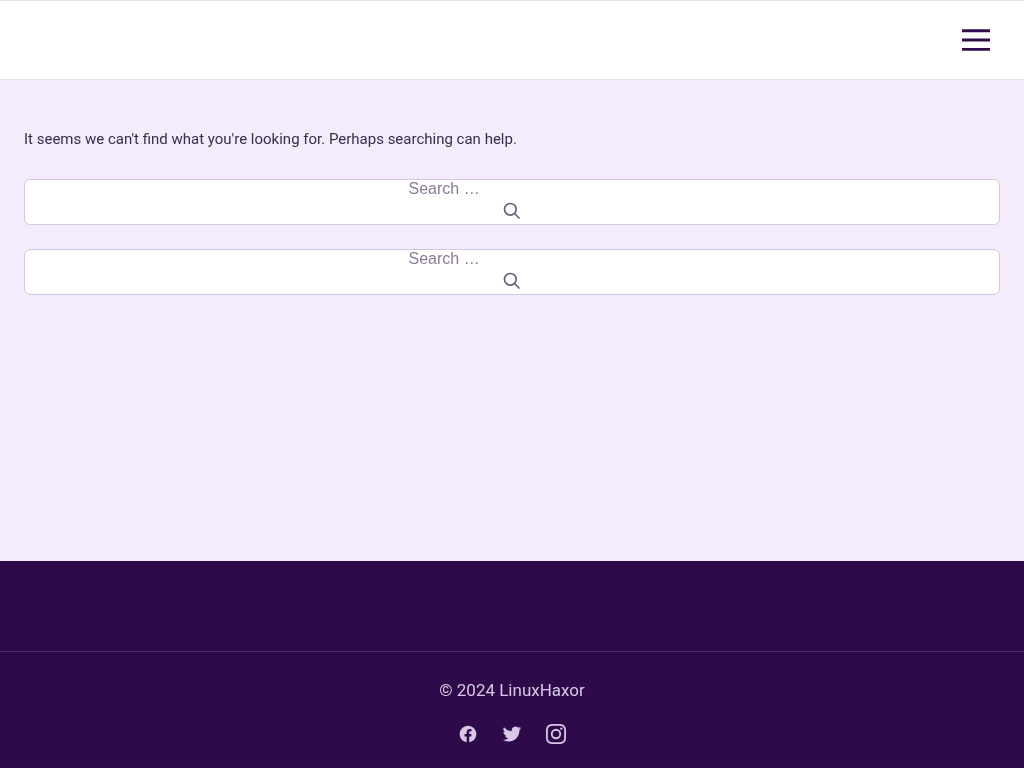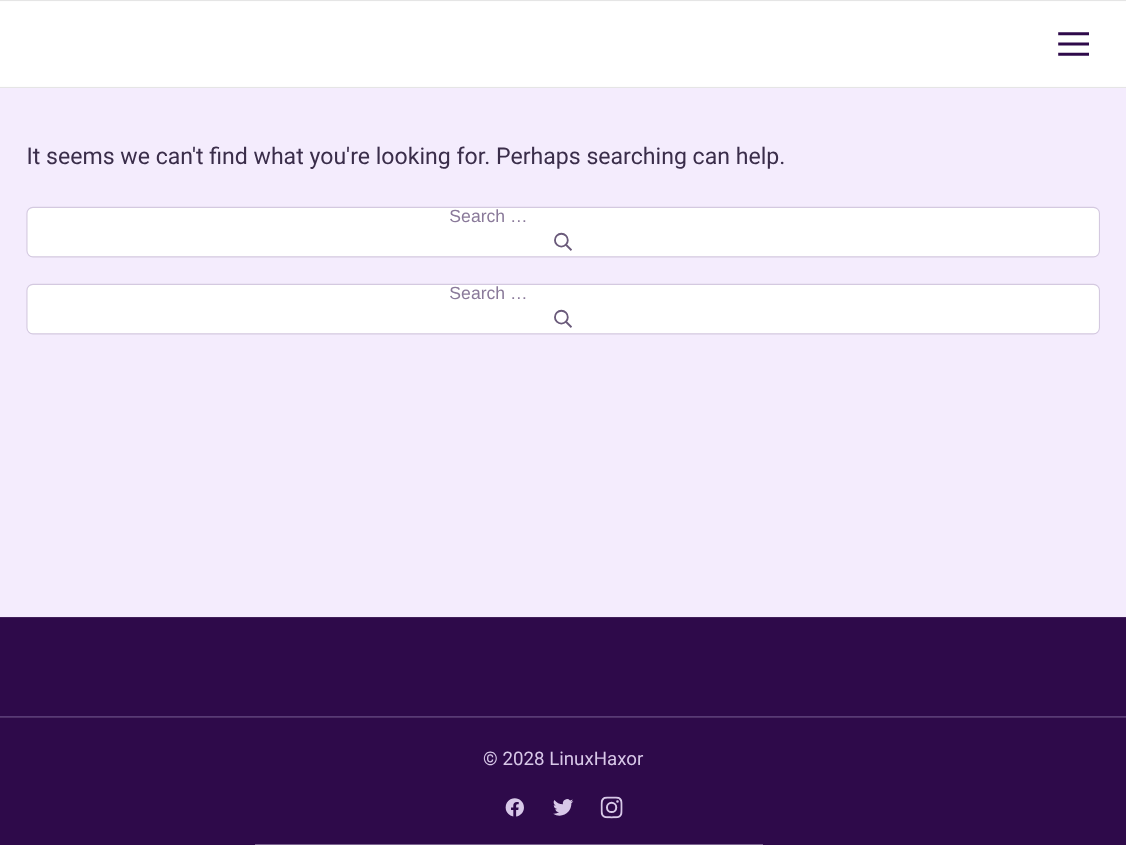--- a/index.html
+++ b/index.html
@@ -40,21 +40,21 @@
       width: 28px;
       height: 24px;
     }
     .content {
       flex: 1;
       padding: 48px 24px 24px 24px;
       background: #f4ecfd;
     }
     .message {
       color: #3a2d4a;
-      font-size: 21px;
+      font-size: 15px;
       line-height: 1.5;
       margin-bottom: 28px;
     }
     .search-container {
       background: #ffffff;
       border: 1px solid #d4c9e0;
       border-radius: 6px;
       display: flex;
       align-items: center;
       height: 46px;
@@ -160,21 +160,21 @@
         <line x1="15" y1="15" x2="21" y2="21"></line>
       </svg>
     </button>
   </div>
 </div>
 
 <div class="footer-spacer"></div>
 <div class="footer-divider"></div>
 
 <div class="footer">
-  <p class="copyright">© 2028 LinuxHaxor</p>
+  <p class="copyright">© 2024 LinuxHaxor</p>
   <div class="social-icons">
     <a class="social-icon">
       <svg viewBox="0 0 24 24">
         <path d="M12 2C6.48 2 2 6.48 2 12c0 4.96 3.63 9.07 8.38 9.86v-6.98H7.9v-2.88h2.48V9.8c0-2.45 1.46-3.8 3.7-3.8 1.07 0 2.19.19 2.19.19v2.41h-1.23c-1.22 0-1.6.76-1.6 1.53v1.87h2.72l-.43 2.88h-2.29v6.98C18.37 21.07 22 16.96 22 12c0-5.52-4.48-10-10-10z"></path>
       </svg>
     </a>
     <a class="social-icon">
       <svg viewBox="0 0 24 24">
         <path d="M23 5.13c-.81.36-1.69.6-2.61.71a4.56 4.56 0 0 0 2-2.51c-.88.52-1.85.9-2.89 1.1A4.55 4.55 0 0 0 11.75 8.6 12.92 12.92 0 0 1 2.38 3.84a4.55 4.55 0 0 0 1.41 6.07 4.5 4.5 0 0 1-2.06-.57v.06a4.55 4.55 0 0 0 3.65 4.46 4.57 4.57 0 0 1-2.05.08 4.56 4.56 0 0 0 4.25 3.16A9.13 9.13 0 0 1 1 18.98a12.87 12.87 0 0 0 6.97 2.04c8.36 0 12.94-6.93 12.94-12.94 0-.2 0-.39-.01-.59A9.24 9.24 0 0 0 23 5.13z"></path>
       </svg>

